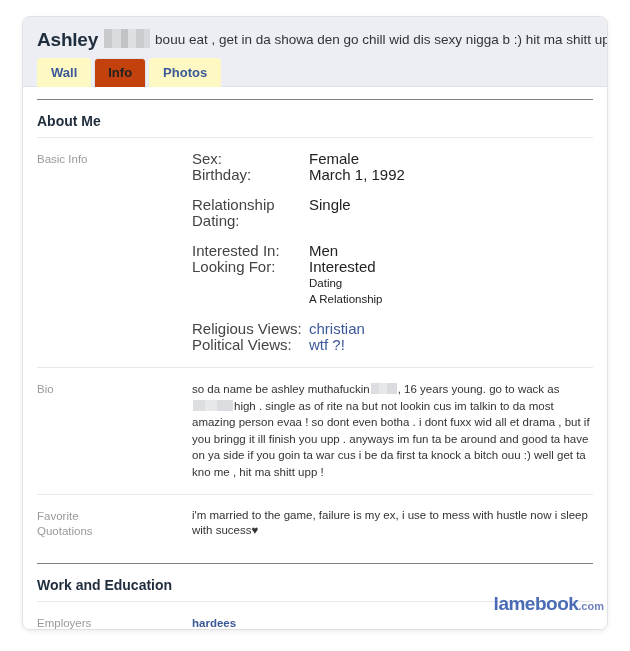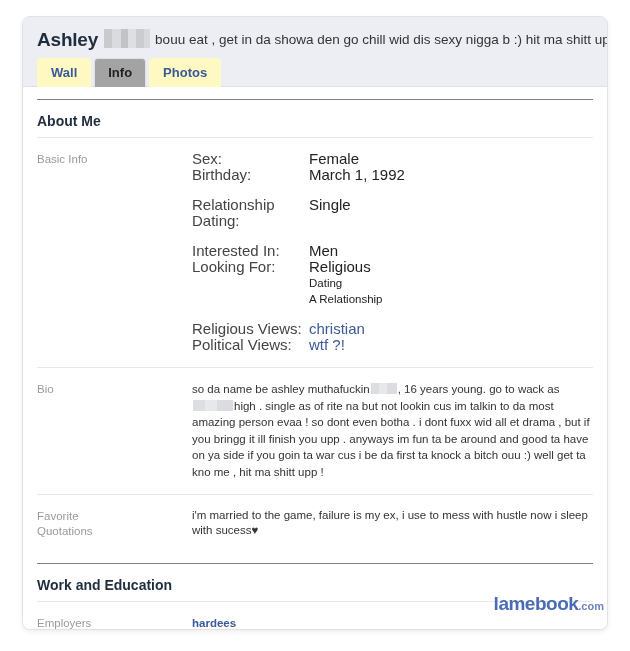--- a/index.html
+++ b/index.html
@@ -94,21 +94,21 @@
     background: #fef9c3;
     padding: 6px 13px 6px 13px;
     border-radius: 4px 4px 0 0;
     margin-right: 3px;
     line-height: 16px;
     cursor: pointer;
     border: 1px solid transparent;
     border-bottom: none;
   }
   .tab.active {
-    background: #a3a3a3;
+    background: #c2410c;
     color: #222222;
     border-color: #dfe1ea;
   }
 
   
   .profile-body {
     padding: 0 14px;
     background: #ffffff;
   }
 
@@ -258,21 +258,21 @@
         </div>
 
         <div class="kv-gap"></div>
 
         <div class="kv">
           <div class="kv-key">Interested In:</div>
           <div class="kv-val">Men</div>
         </div>
         <div class="kv">
           <div class="kv-key">Looking For:</div>
-          <div class="kv-val">Religious</div>
+          <div class="kv-val">Interested</div>
         </div>
         <div class="kv-sub">Dating</div>
         <div class="kv-sub">A Relationship</div>
 
         <div class="kv-gap"></div>
 
         <div class="kv">
           <div class="kv-key">Religious Views:</div>
           <div class="kv-val link">christian</div>
         </div>

